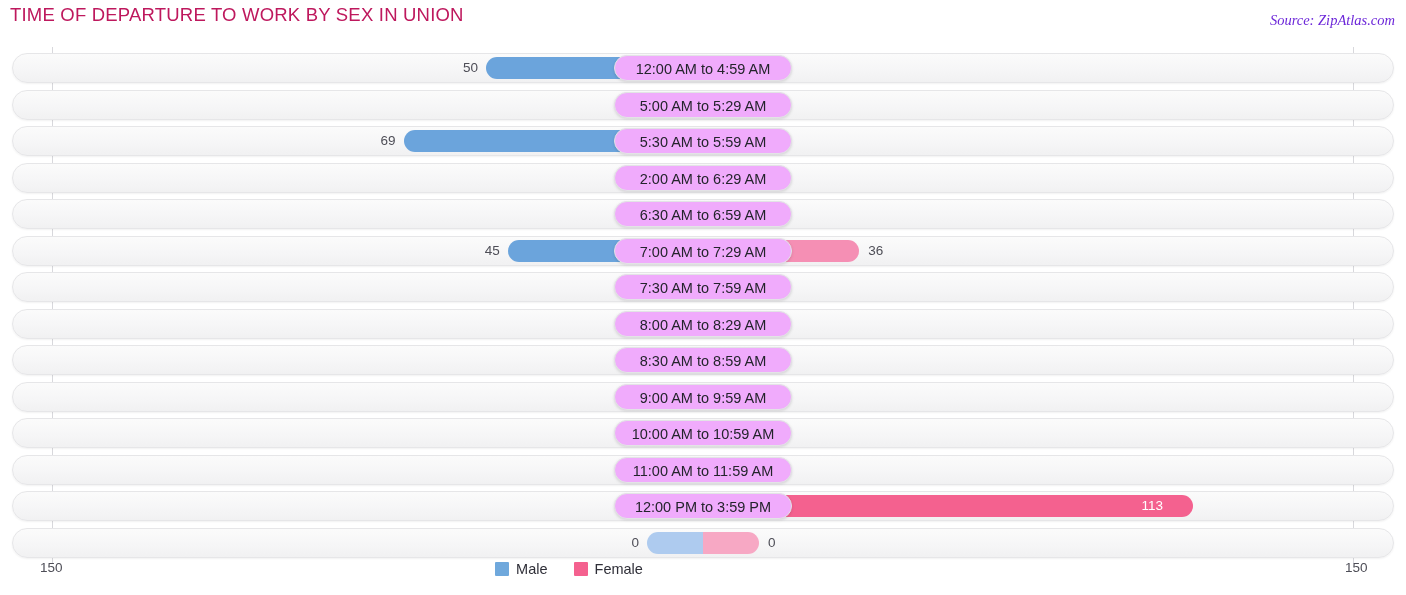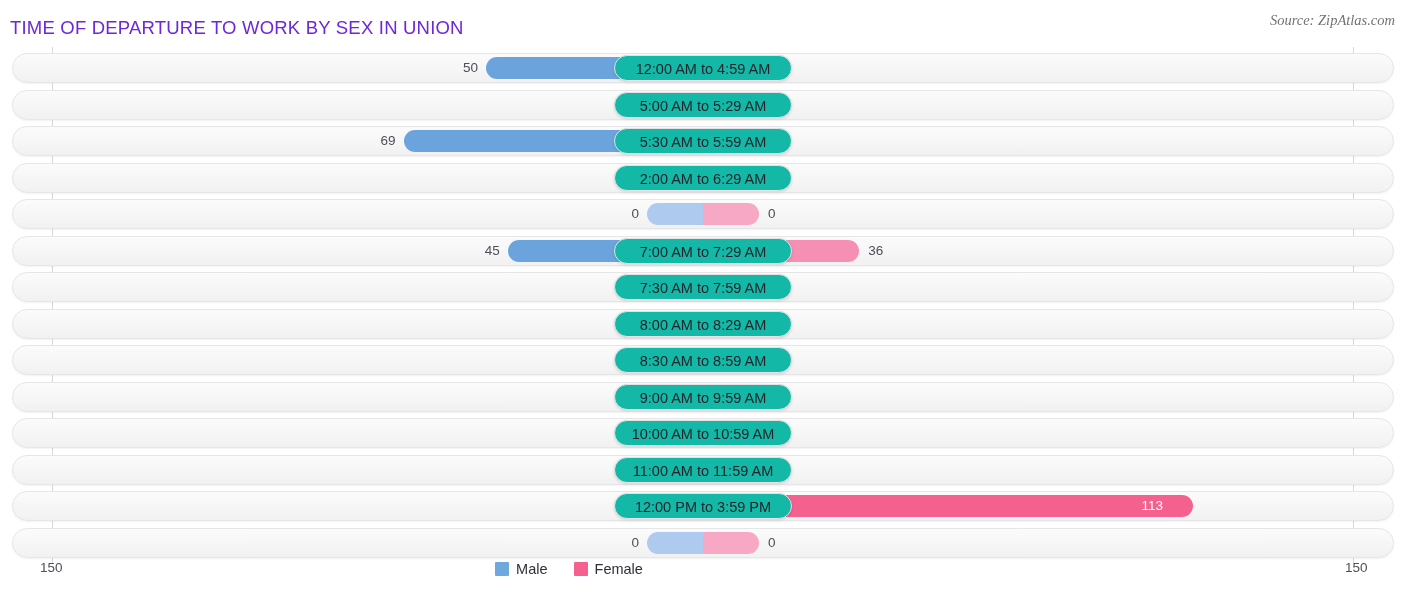--- a/index.html
+++ b/index.html
@@ -20,34 +20,34 @@
   
   #header {
     position: absolute;
     left: 0; top: 0;
     width: 1406px;
     height: 45px;
   }
   #chart-title {
     position: absolute;
     left: 10px;
-    top: 17px;
+    top: 4px;
     font-size: 18.5px;
     letter-spacing: 0.2px;
-    color: #6d28d9;
+    color: #be185d;
     font-weight: 400;
     white-space: nowrap;
   }
   #source-label {
     position: absolute;
     right: 11px;
     top: 12px;
     font-size: 14.5px;
     font-style: italic;
-    color: #737373;
+    color: #6d28d9;
     white-space: nowrap;
     font-family: "Liberation Serif", serif;
   }
 
   
   #plot {
     position: absolute;
     left: 0;
     top: 47px;
     width: 1406px;
@@ -104,21 +104,21 @@
   .val-inside {
     color: #ffffff;
     font-size: 13.5px;
   }
 
   .center-label {
     position: absolute;
     top: 2px;
     height: 26px;
     line-height: 26px;
-    background: #14b8a6;
+    background: #f0abfc;
     border: 1px solid #e3e3e6;
     border-radius: 13px;
     text-align: center;
     font-size: 14.5px;
     color: #24242c;
     white-space: nowrap;
     box-shadow: 0 1px 3px rgba(0,0,0,0.13);
     z-index: 5;
     box-sizing: border-box;
     padding: 0 14px;
@@ -215,20 +215,21 @@
     <div class="bar bar-male" title="Male: 0" style="top: 119.5px; left: 647px; width: 56px; background: rgb(174, 203, 239);"></div>
     <div class="bar bar-female" title="Female: 0" style="top: 119.5px; left: 703px; width: 56px; background: rgb(247, 168, 196);"></div>
     <div class="val val-male" style="top: 115.5px; left: 561px; width: 78px;">0</div>
     <div class="val val-female" style="top: 115.5px; left: 768px; width: 78px;">0</div>
     <div class="center-label" style="top: 117.5px; left: 614px; width: 178px;">2:00 AM to 6:29 AM</div>
     <div class="row" style="top: 152px;"></div>
     <div class="bar bar-male" title="Male: 0" style="top: 156px; left: 647px; width: 56px; background: rgb(174, 203, 239);"></div>
     <div class="bar bar-female" title="Female: 0" style="top: 156px; left: 703px; width: 56px; background: rgb(247, 168, 196);"></div>
     <div class="val val-male" style="top: 152px; left: 561px; width: 78px;">0</div>
     <div class="val val-female" style="top: 152px; left: 768px; width: 78px;">0</div>
+    <div class="center-label" style="top: 154px; left: 614px; width: 178px;">6:30 AM to 6:59 AM</div>
     <div class="row" style="top: 188.5px;"></div>
     <div class="bar bar-male" title="Male: 45" style="top: 192.5px; left: 507.7px; width: 195.3px; background: rgb(107, 164, 220);"></div>
     <div class="bar bar-female" title="Female: 36" style="top: 192.5px; left: 703px; width: 156.24px; background: rgb(245, 143, 180);"></div>
     <div class="val val-male" style="top: 188.5px; left: 421.7px; width: 78px;">45</div>
     <div class="val val-female" style="top: 188.5px; left: 868.24px; width: 78px;">36</div>
     <div class="center-label" style="top: 190.5px; left: 614px; width: 178px;">7:00 AM to 7:29 AM</div>
     <div class="row" style="top: 225px;"></div>
     <div class="bar bar-male" title="Male: 0" style="top: 229px; left: 647px; width: 56px; background: rgb(174, 203, 239);"></div>
     <div class="bar bar-female" title="Female: 0" style="top: 229px; left: 703px; width: 56px; background: rgb(247, 168, 196);"></div>
     <div class="val val-male" style="top: 225px; left: 561px; width: 78px;">0</div>

